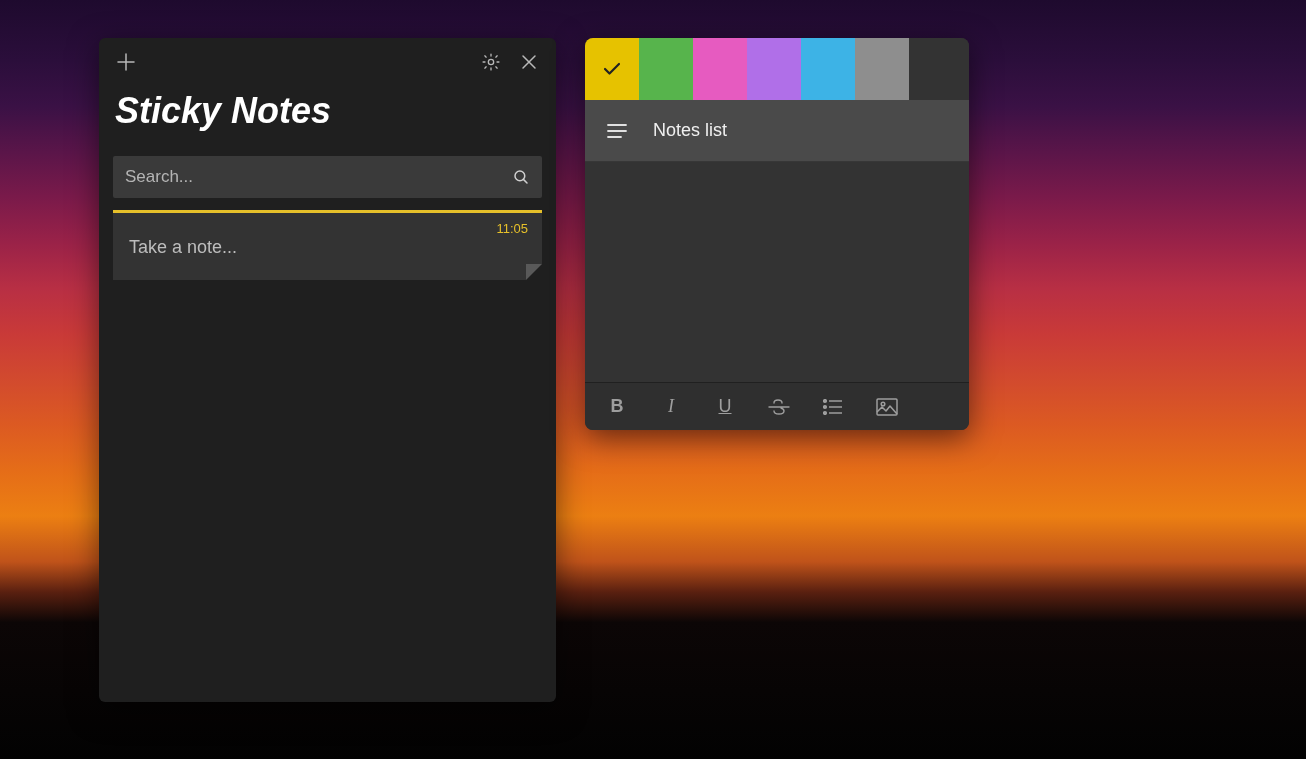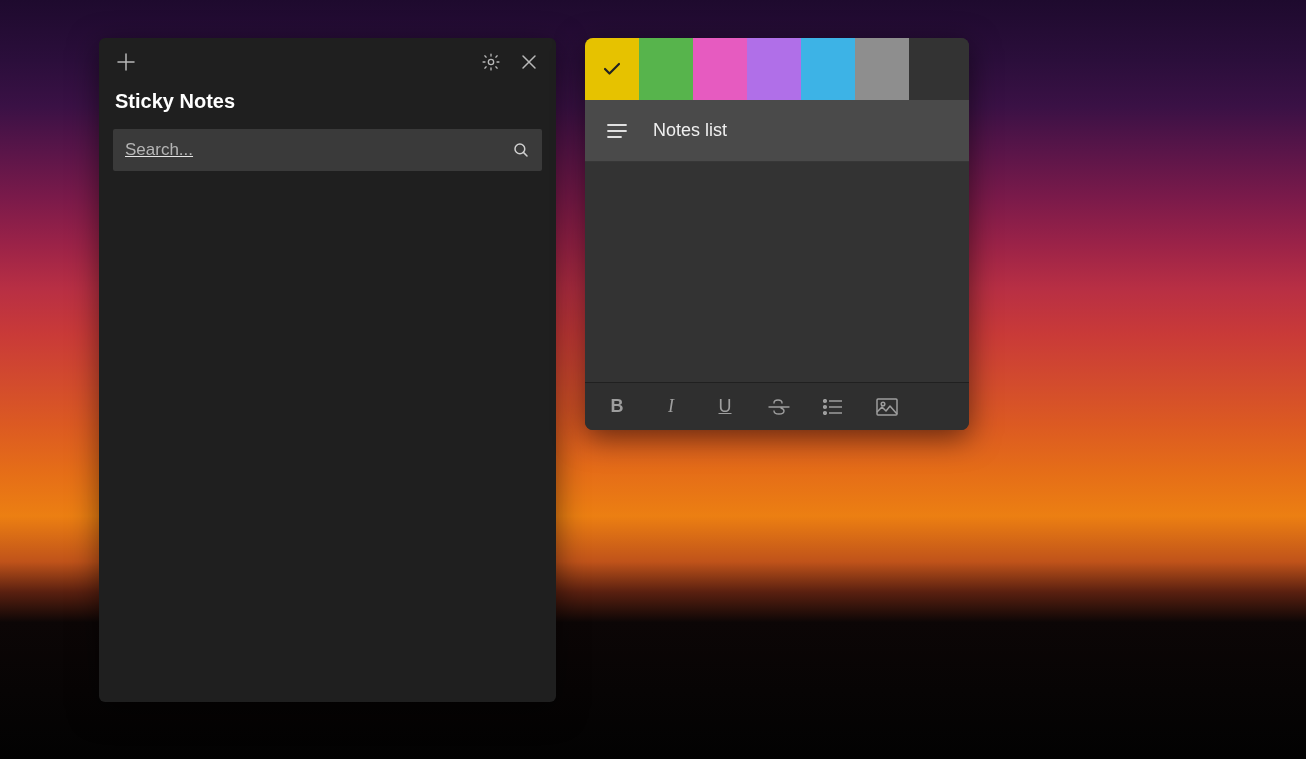--- a/index.html
+++ b/index.html
@@ -44,40 +44,40 @@
   }
   .titlebar .tb-btn {
     width: 38px; height: 38px;
     display: flex; align-items: center; justify-content: center;
     color: #b8b8b8;
     cursor: pointer;
   }
   .titlebar .spacer { flex: 1; }
   .app-title {
     color: #ffffff;
-    font-size: 20px;
+    font-size: 36px;
     font-weight: 600;
-    padding: 4px 16px 16px 16px;
+    padding: 4px 16px 24px 16px;
+    font-style: italic;
   }
   .search-row {
     margin: 0 14px 12px 14px;
     background: #3a3a3a;
     height: 42px;
     display: flex; align-items: center;
     border-radius: 2px;
     padding: 0 12px;
     gap: 10px;
   }
   .search-input {
     flex: 1;
     background: transparent;
     border: none; outline: none;
-    color: #e5e5e5;
+    color: #14b8a6;
     font-size: 17px;
-    text-decoration: underline;
   }
   .search-input::placeholder { color: #b5b5b5; }
   .search-row svg { color: #cfcfcf; }
 
   .note-card {
     margin: 0 14px;
     background: #333333;
     position: relative;
     padding: 10px 16px 22px 16px;
     border-top: 3px solid var(--accent,#e6c02a);
@@ -181,20 +181,25 @@
   <div class="app-title">Sticky Notes</div>
 
   <div class="search-row">
     <input class="search-input" type="text" placeholder="Search..." style="">
     <svg width="18" height="18" viewBox="0 0 24 24" fill="none" stroke="currentColor" stroke-width="2">
       <circle cx="10.5" cy="10.5" r="6.5"></circle>
         <line x1="20" y1="20" x2="15.2" y2="15.2" stroke-linecap="round"></line>
     </svg>
   </div>
 
+  <div class="note-card" style="--accent:#e6c02a">
+    <div class="note-time">11:05</div>
+    <div class="note-text">Take a note...</div>
+    <div class="fold"></div>
+  </div>
 </div>
 
 <div class="note-editor">
   <div class="color-row">
     <div class="color-cell" style="background:#e6c200">
         <svg width="18" height="14" viewBox="0 0 18 14" fill="none" stroke="currentColor" stroke-width="2.2">
           <path d="M2 7l4.5 4.5L16 2" stroke-linecap="round" stroke-linejoin="round"></path>
         </svg>
       </div>
     <div class="color-cell" style="background:#57b44c"></div>

